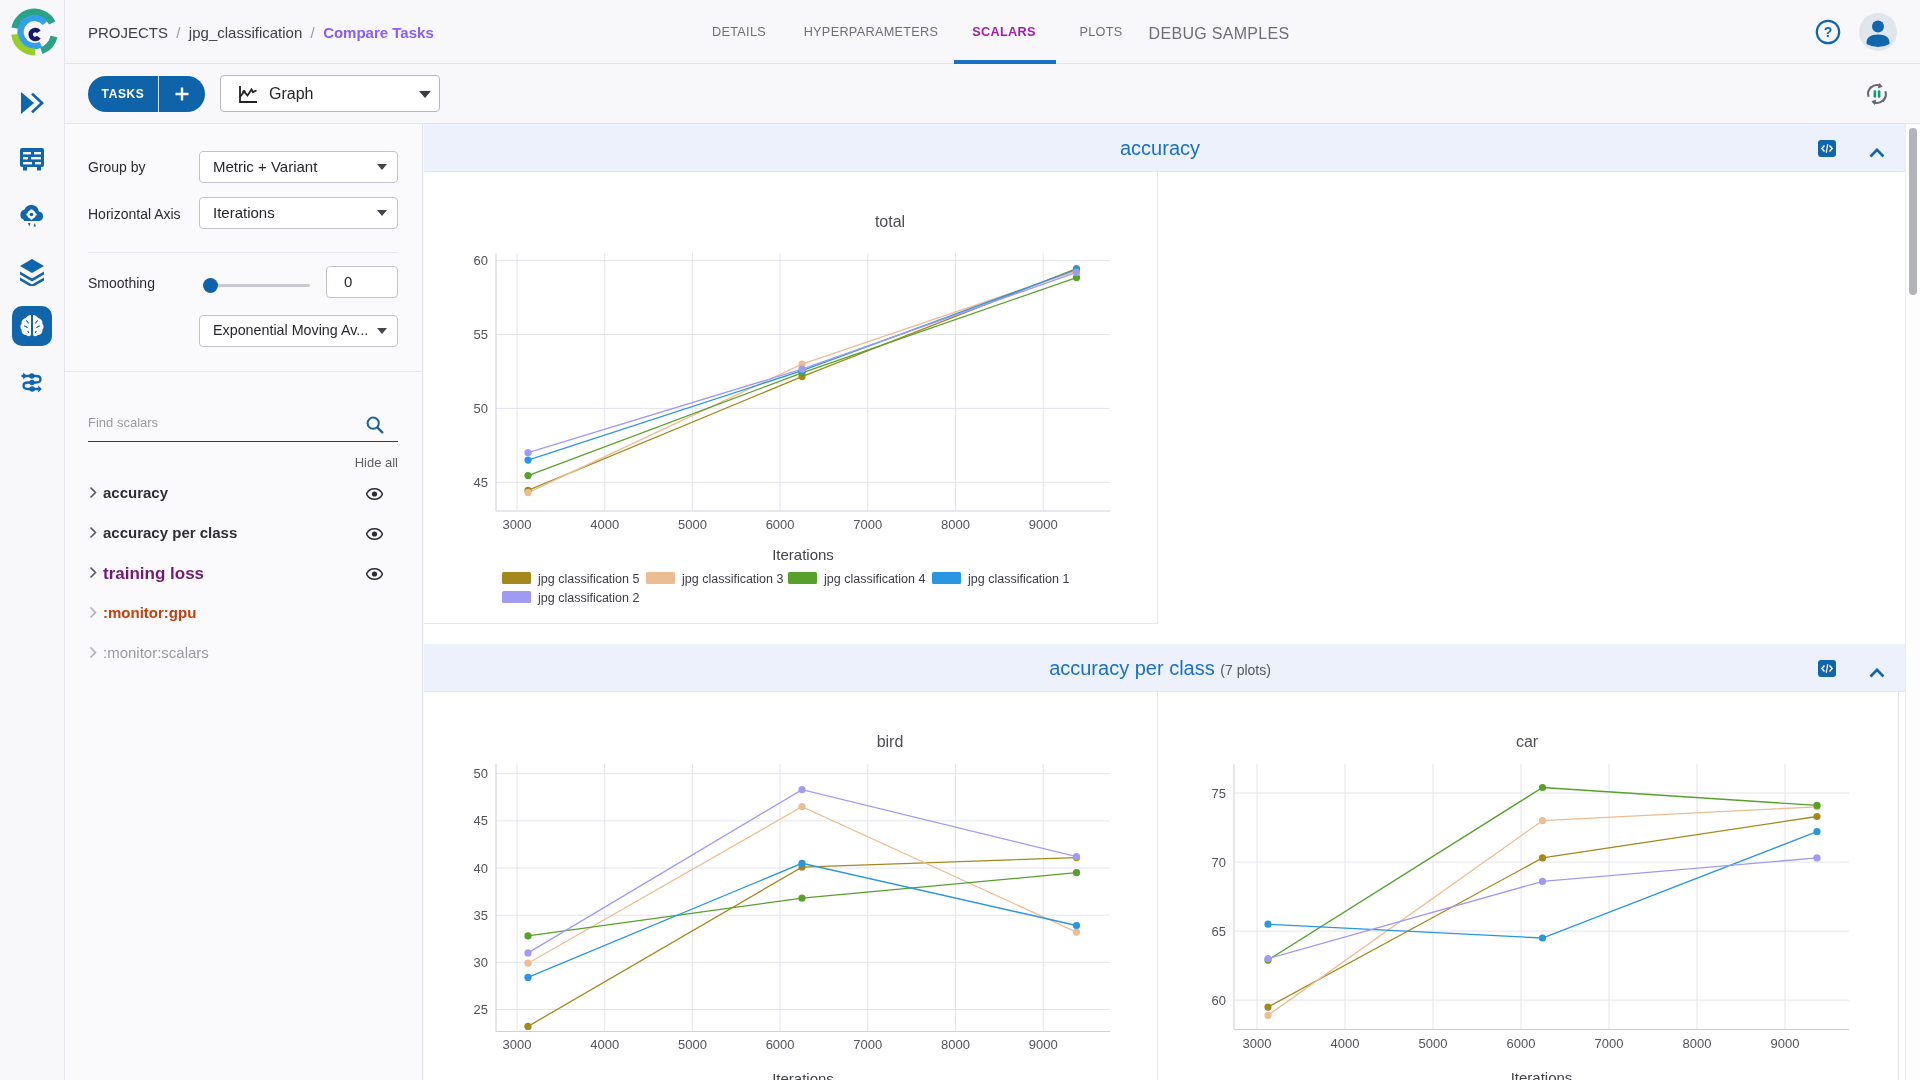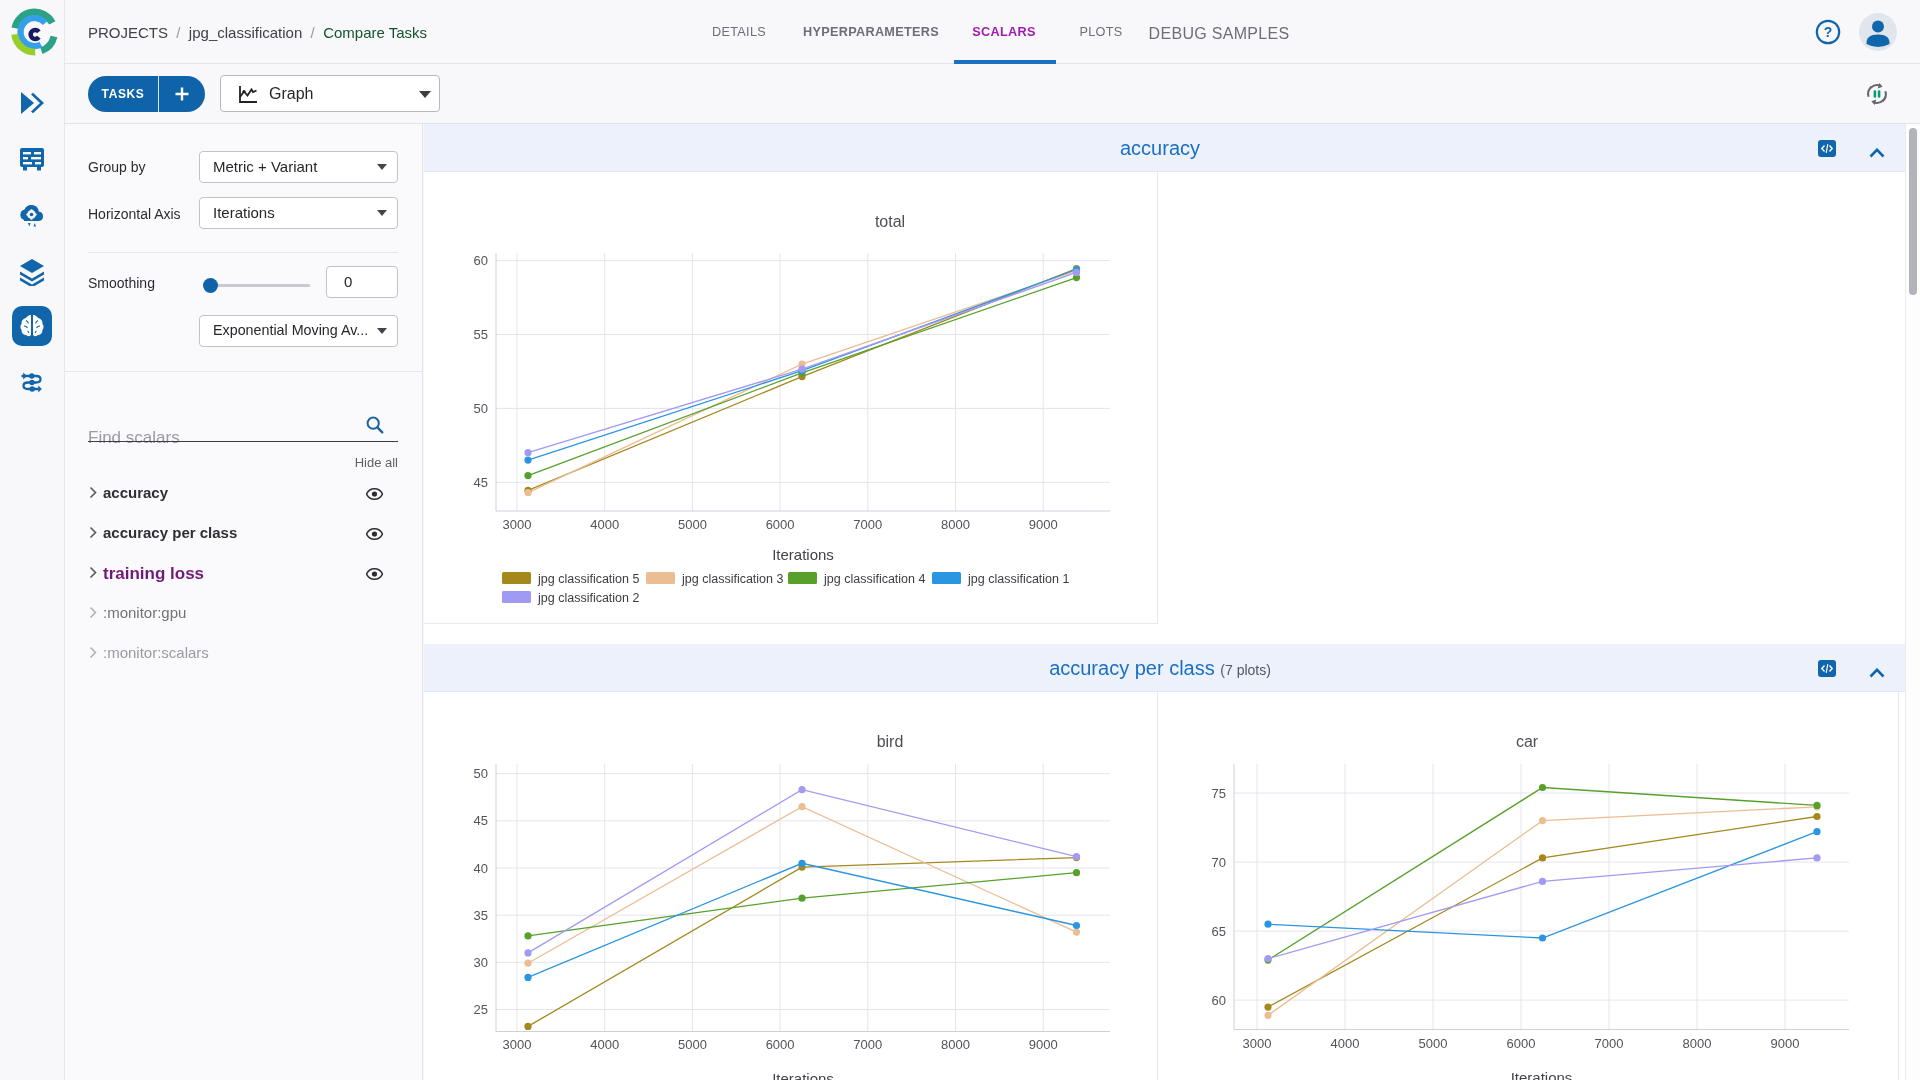--- a/index.html
+++ b/index.html
@@ -7,23 +7,23 @@
 <div class="abs" style="left:64px;top:0;width:1px;height:1080px;background:#e6e6ee"></div>
 <div class="abs" style="left:64px;top:63px;width:1856px;height:1px;background:#e4e4ec"></div>
 <div class="abs" style="left:64px;top:123px;width:1856px;height:1px;background:#e2e2ea"></div>
 <svg width="58" height="58" viewBox="0 0 58 58" style="position:absolute;left:4px;top:4px">
 <path d="M 48.32 18.92 A 20 20 0 0 0 10.93 24.10" fill="none" stroke="#2aa287" stroke-width="7"></path>
 <path d="M 37.34 46.79 A 20 20 0 0 0 49.99 32.50" fill="none" stroke="#2aa287" stroke-width="7"></path>
 <path d="M 41.22 19.00 A 14 14 0 1 0 36.86 40.47" fill="none" stroke="#34a0ea" stroke-width="6.2"></path>
 <path d="M 10.64 30.41 A 20 20 0 0 0 31.20 47.98" fill="none" stroke="#97ce29" stroke-width="6.8"></path>
 <path d="M 34.82 27.83 A 4.5 4.5 0 1 0 34.82 33.17" fill="none" stroke="#1a1b5e" stroke-width="4.6"></path>
 </svg>
-<div class="abs" style="left:88px;top:24px;font-size:15px;color:#40404a">PROJECTS&nbsp; <span style="color:#9a9aa4">/</span>&nbsp; jpg_classification&nbsp; <span style="color:#9a9aa4">/</span>&nbsp; <span style="color:#14532d;font-weight:normal">Compare Tasks</span></div>
+<div class="abs" style="left:88px;top:24px;font-size:15px;color:#40404a">PROJECTS&nbsp; <span style="color:#9a9aa4">/</span>&nbsp; jpg_classification&nbsp; <span style="color:#9a9aa4">/</span>&nbsp; <span style="color:#8b5cf6;font-weight:bold">Compare Tasks</span></div>
 <div class="abs" style="left:739px;top:25px;transform:translateX(-50%);font-size:12.7px;letter-spacing:0.3px;color:#6e6e7a;font-weight:normal">DETAILS</div>
-<div class="abs" style="left:871px;top:25px;transform:translateX(-50%);font-size:12.7px;letter-spacing:0.3px;color:#6e6e7a;font-weight:bold">HYPERPARAMETERS</div>
+<div class="abs" style="left:871px;top:25px;transform:translateX(-50%);font-size:12.7px;letter-spacing:0.3px;color:#6e6e7a;font-weight:normal">HYPERPARAMETERS</div>
 <div class="abs" style="left:1004px;top:25px;transform:translateX(-50%);font-size:12.7px;letter-spacing:0.3px;color:#a21caf;font-weight:bold">SCALARS</div>
 <div class="abs" style="left:1101px;top:25px;transform:translateX(-50%);font-size:12.7px;letter-spacing:0.3px;color:#6e6e7a;font-weight:normal">PLOTS</div>
 <div class="abs" style="left:1219px;top:25px;transform:translateX(-50%);font-size:16px;letter-spacing:0.3px;color:#6e6e7a;font-weight:normal">DEBUG SAMPLES</div>
 <div class="abs" style="left:954px;top:60px;width:102px;height:4px;background:#1a70c3"></div>
 <svg width="26" height="26" viewBox="0 0 26 26" style="position:absolute;left:1815px;top:19px">
 <circle cx="13" cy="13" r="11.2" fill="none" stroke="#1165ab" stroke-width="2.2"></circle>
 <text x="13" y="18" font-size="14" font-weight="bold" fill="#1165ab" text-anchor="middle" font-family="Liberation Sans, sans-serif">?</text>
 </svg>
 <svg width="38" height="38" viewBox="0 0 38 38" style="position:absolute;left:1859px;top:13px">
 <circle cx="19" cy="19" r="19" fill="#e1e6ed"></circle>
@@ -112,21 +112,21 @@
 <div style="position:absolute;left:377px;top:210px;width:0;height:0;border-left:5.5px solid transparent;border-right:5.5px solid transparent;border-top:6.5px solid #44444c"></div>
 <div class="abs" style="left:88px;top:252px;width:310px;height:1px;background:#e6e6ee"></div>
 <div class="abs" style="left:210px;top:283.5px;width:100px;height:3px;border-radius:2px;background:#c9c9d4"></div>
 <div class="abs" style="left:203px;top:277.5px;width:15px;height:15px;border-radius:50%;background:#0f63a9"></div>
 <div class="abs" style="left:326px;top:266px;width:72px;height:32px;background:#fff;border:1px solid #c2c2cc;border-radius:4px"></div>
 <div class="abs" style="left:344px;top:273px;font-size:15px;color:#26262c">0</div>
 <div class="abs" style="left:199px;top:315px;width:199px;height:32px;background:#fff;border:1px solid #c2c2cc;border-radius:4px"></div>
 <div class="abs" style="left:213px;top:322px;font-size:14.3px;color:#26262c">Exponential Moving Av...</div>
 <div style="position:absolute;left:377px;top:328px;width:0;height:0;border-left:5.5px solid transparent;border-right:5.5px solid transparent;border-top:6.5px solid #44444c"></div>
 <div class="abs" style="left:64px;top:371px;width:359px;height:1px;background:#e6e6ee"></div>
-<div class="abs" style="left:88px;top:428px;font-size:17px;color:#9a9aa3">Find scalars</div>
+<div class="abs" style="left:88px;top:415px;font-size:13px;color:#9a9aa3">Find scalars</div>
 <div class="abs" style="left:88px;top:419px;width:310px">
     <svg width="20" height="20" viewBox="0 0 20 20" style="position:absolute;right:13px;top:-4px">
 <circle cx="8.2" cy="8.2" r="5.6" fill="none" stroke="#1c639b" stroke-width="2"></circle>
 <line x1="12.6" y1="12.6" x2="17.3" y2="17.3" stroke="#1c639b" stroke-width="2.4" stroke-linecap="round"></line>
 </svg>
   </div>
 <div class="abs" style="left:88px;top:441px;width:310px;height:1px;background:#3c3c46"></div>
 <div class="abs" style="left:398px;top:455px;transform:translateX(-100%);font-size:13px;color:#5f5f68">Hide all</div>
 <svg width="8" height="13" viewBox="0 0 8 13" style="position:absolute;left:89px;top:486px">
     <path d="M 1.5 1.5 L 6.5 6.5 L 1.5 11.5" fill="none" stroke="#565660" stroke-width="1.6"></path>
@@ -148,21 +148,21 @@
     <path d="M 1.5 1.5 L 6.5 6.5 L 1.5 11.5" fill="none" stroke="#565660" stroke-width="1.6"></path>
   </svg>
 <div class="abs" style="left:103px;top:564px;font-size:17px;font-weight:bold;color:#701a75">training loss</div>
 <div class="abs" style="left:366px;top:566px"><svg width="17" height="12" viewBox="0 0 17 12">
 <path d="M 8.5 0.8 C 4.6 0.8 1.7 3.5 0.5 6 C 1.7 8.5 4.6 11.2 8.5 11.2 C 12.4 11.2 15.3 8.5 16.5 6 C 15.3 3.5 12.4 0.8 8.5 0.8 Z" fill="none" stroke="#2c2c33" stroke-width="1.5"></path>
 <circle cx="8.5" cy="6" r="2.6" fill="#2c2c33"></circle>
 </svg></div>
 <svg width="8" height="13" viewBox="0 0 8 13" style="position:absolute;left:89px;top:606px">
     <path d="M 1.5 1.5 L 6.5 6.5 L 1.5 11.5" fill="none" stroke="#b0b0ba" stroke-width="1.6"></path>
   </svg>
-<div class="abs" style="left:103px;top:604px;font-size:15px;font-weight:normal;color:#737373">:monitor:gpu</div>
+<div class="abs" style="left:103px;top:604px;font-size:15px;font-weight:bold;color:#c2410c">:monitor:gpu</div>
 <svg width="8" height="13" viewBox="0 0 8 13" style="position:absolute;left:89px;top:646px">
     <path d="M 1.5 1.5 L 6.5 6.5 L 1.5 11.5" fill="none" stroke="#b0b0ba" stroke-width="1.6"></path>
   </svg>
 <div class="abs" style="left:103px;top:644px;font-size:15px;font-weight:normal;color:#9a9aa3">:monitor:scalars</div>
 <div class="abs" style="left:424px;top:124px;width:1481px;height:48px;background:#edf1fb;border-bottom:1px solid #e3e7f2"></div>
 <div class="abs" style="left:1160px;top:137px;transform:translateX(-50%);font-size:20px;color:#1a70c3">accuracy</div>
 <div class="abs" style="left:1818px;top:140px"><svg width="18" height="17" viewBox="0 0 18 17">
 <rect x="0" y="0" width="18" height="17" rx="3" fill="#1165ab"></rect>
 <path d="M 6.5 5.5 L 3.8 8.5 L 6.5 11.5" fill="none" stroke="#fff" stroke-width="1.4"></path>
 <path d="M 11.5 5.5 L 14.2 8.5 L 11.5 11.5" fill="none" stroke="#fff" stroke-width="1.4"></path>

